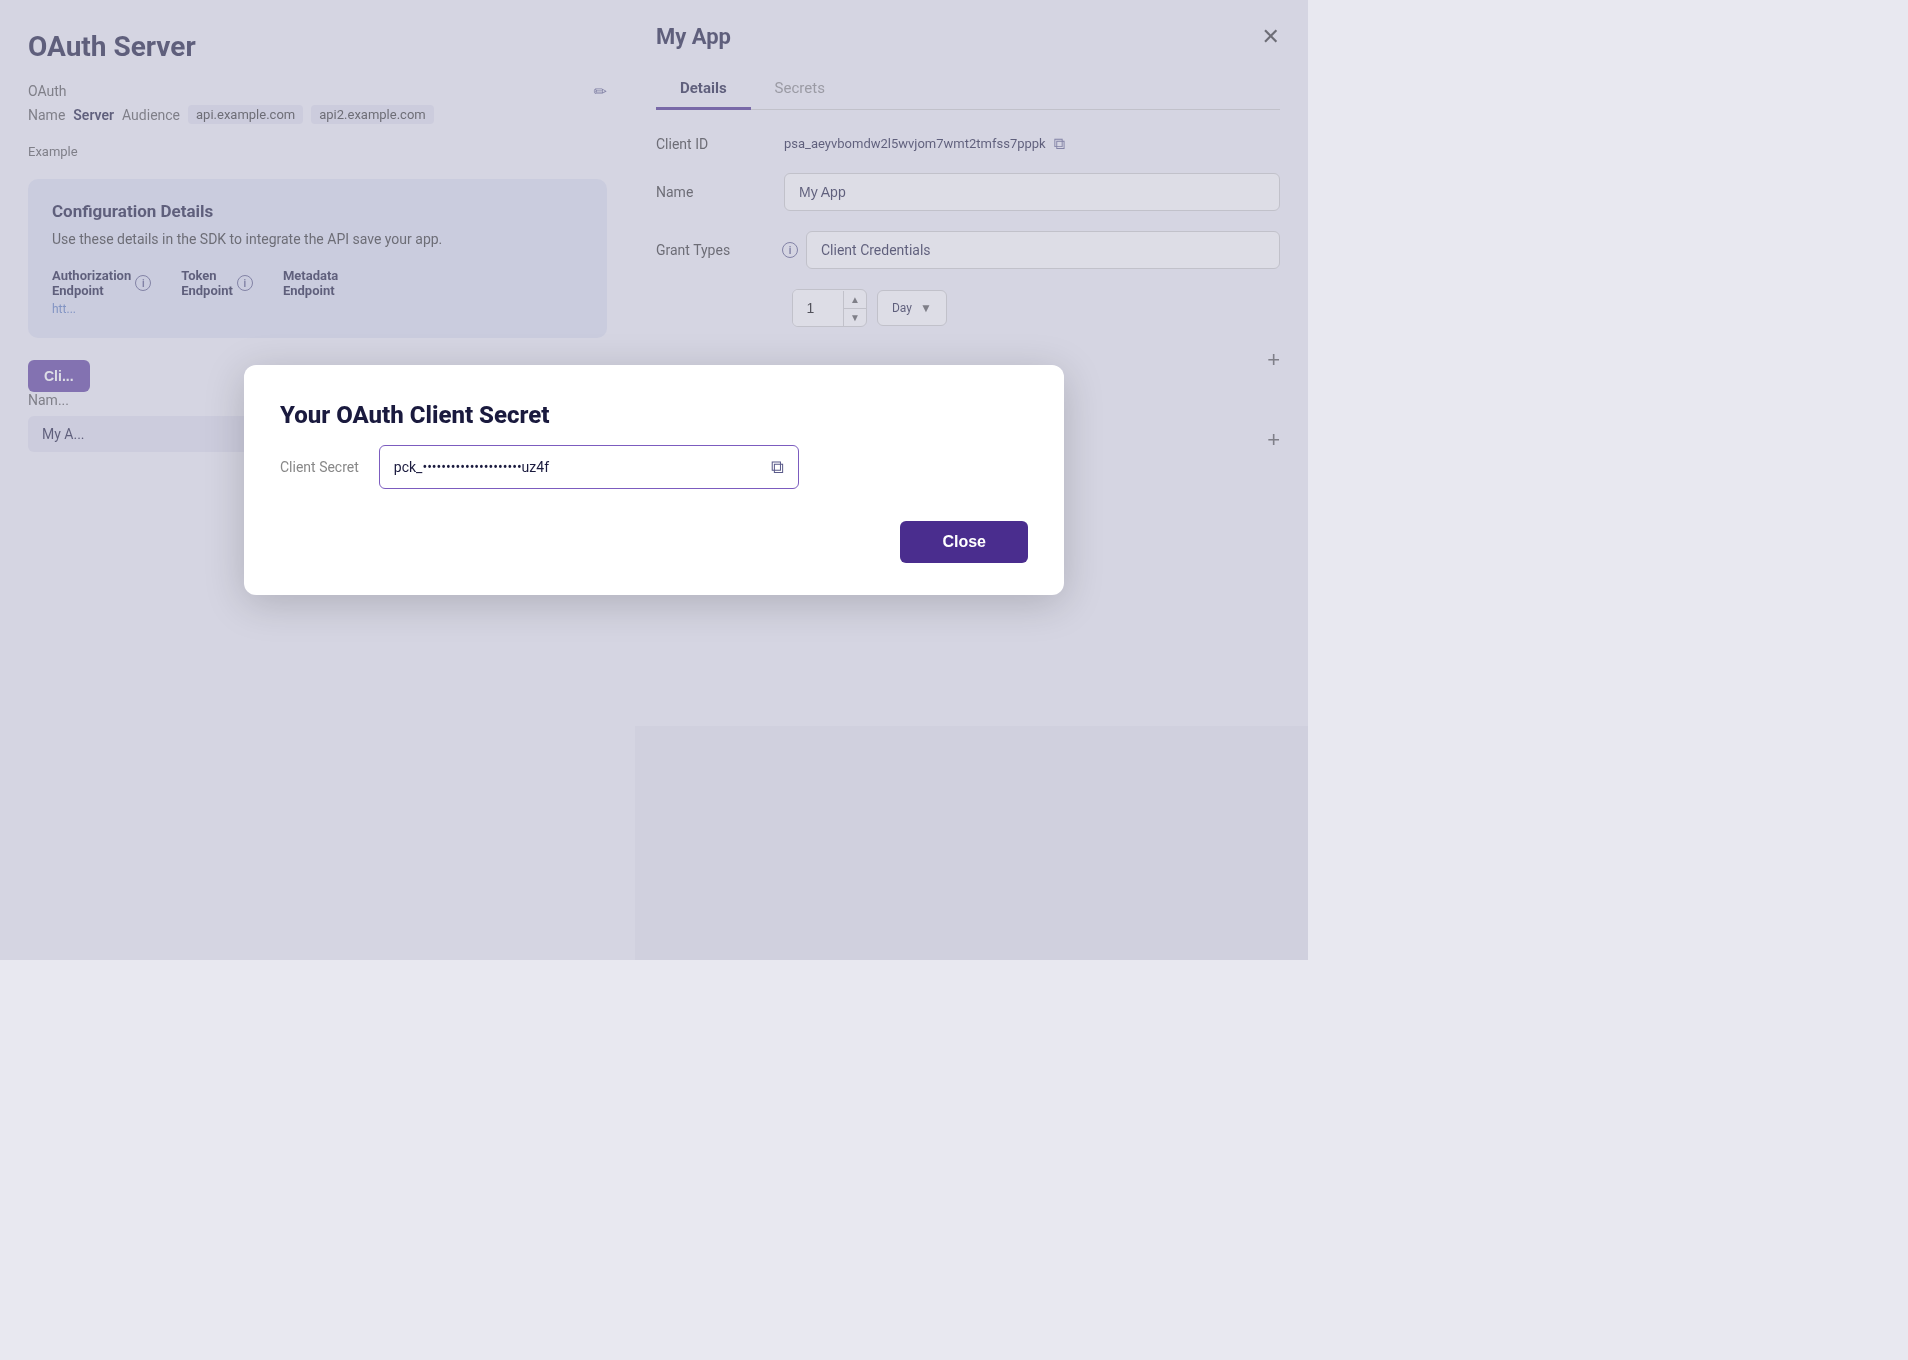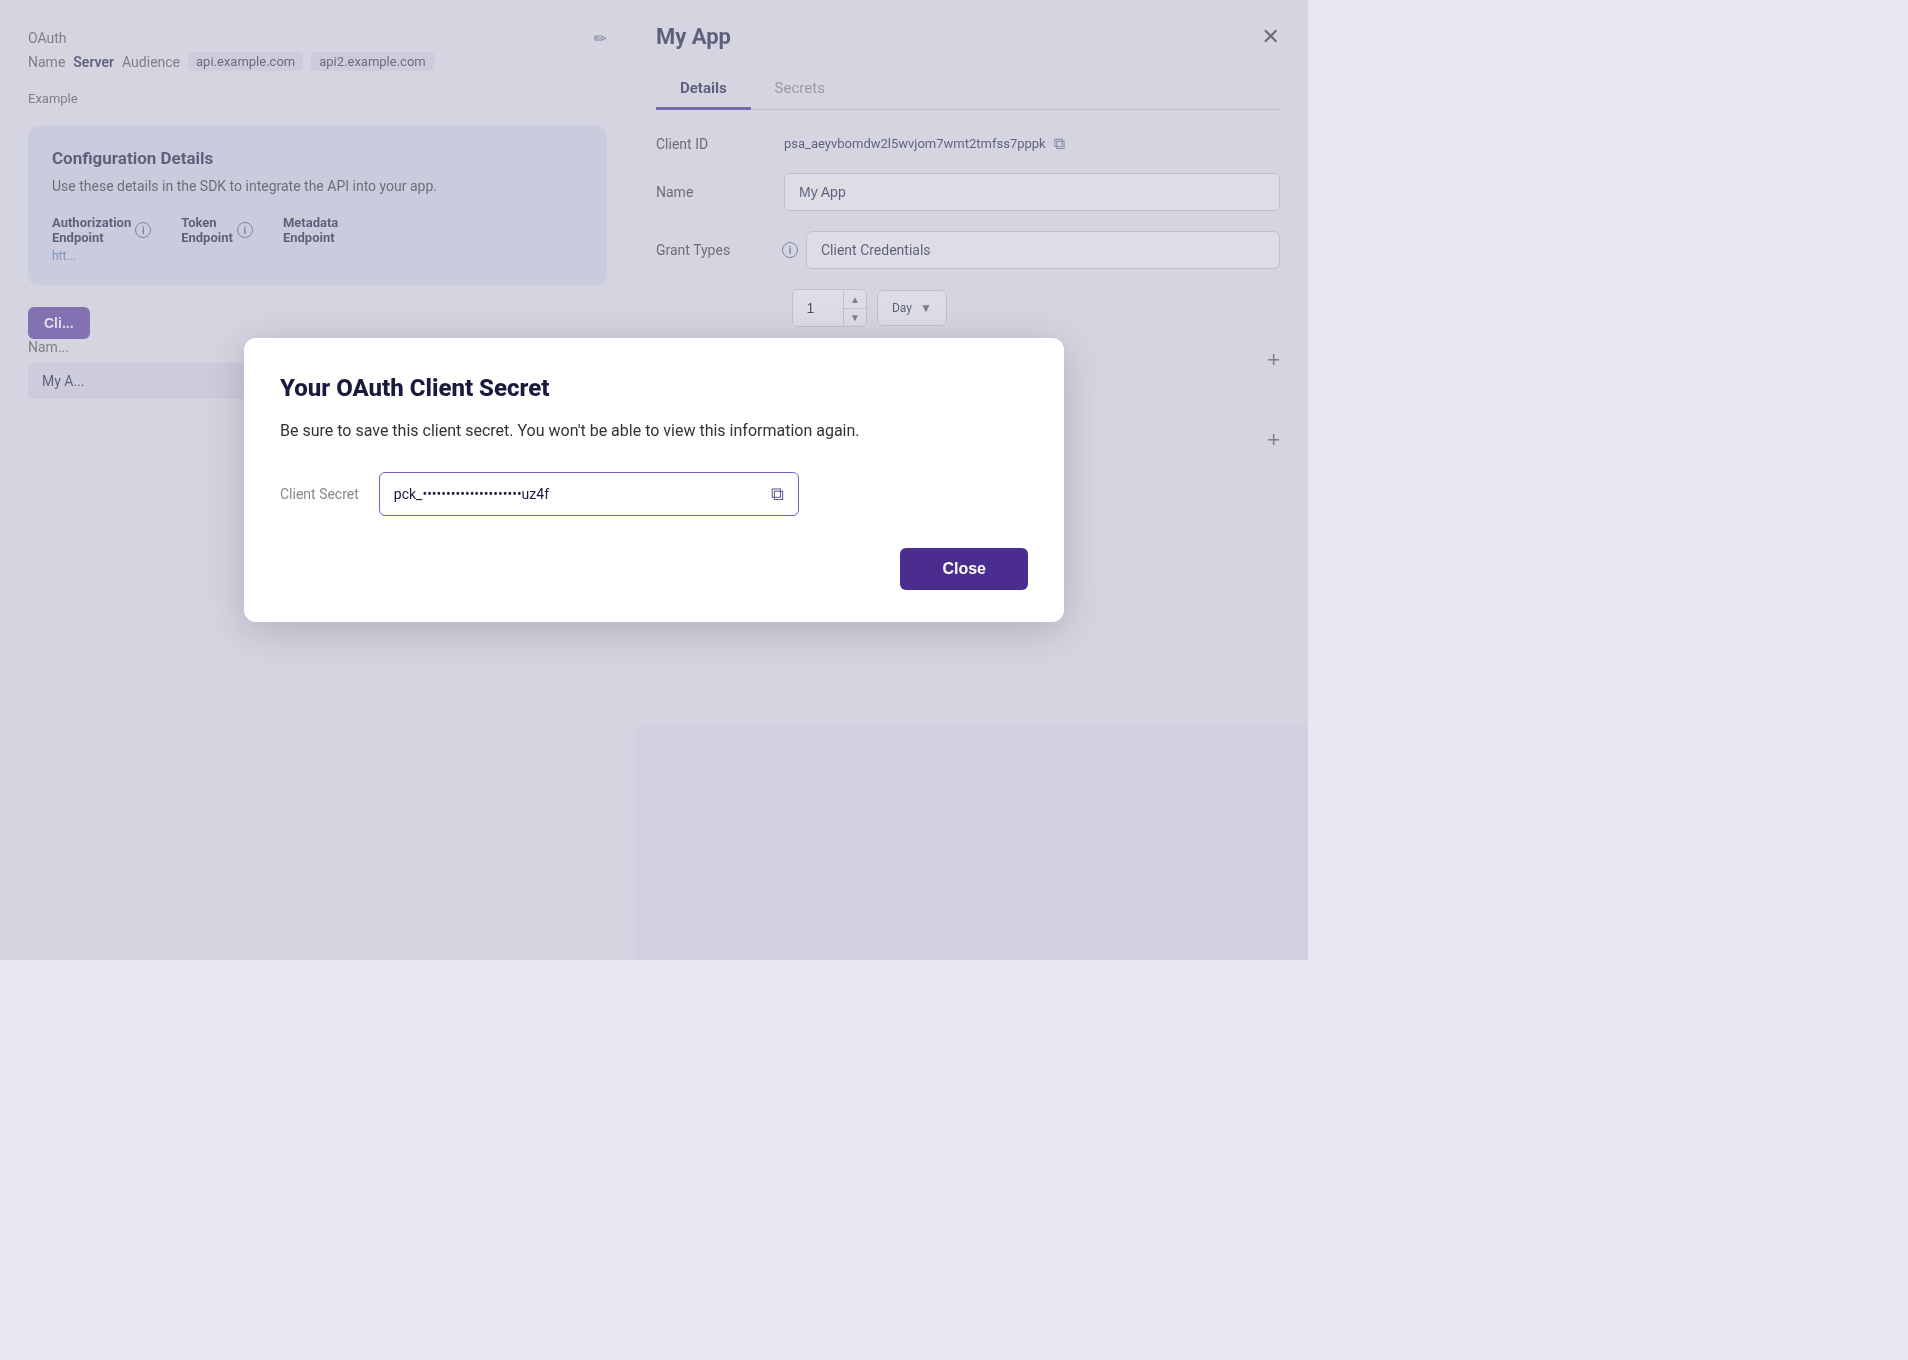--- a/index.html
+++ b/index.html
@@ -487,41 +487,42 @@
     .grant-label-with-info {
       display: flex;
       align-items: center;
       gap: 6px;
     }
   </style>
 </head>
 <body>
 
 <div class="left-panel">
+  <h1>OAuth Server</h1>
 
   <div class="breadcrumb-row">
     <span class="breadcrumb-item">OAuth</span>
     <button class="edit-icon-btn">✏</button>
   </div>
 
   <div class="tag-row">
     <span class="breadcrumb-item">Name</span>
     <span class="breadcrumb-item active">Server</span>
     <span class="breadcrumb-item">Audience</span>
     <span class="tag">api.example.com</span>
     <span class="tag">api2.example.com</span>
   </div>
 
   <div class="tag-row">
     <span class="sub-tag">Example</span>
   </div>
 
   <div class="config-card">
     <h2>Configuration Details</h2>
-    <p>Use these details in the SDK to integrate the API into your app.</p>
+    <p>Use these details in the SDK to integrate the API save your app.</p>
     <div class="endpoints-row">
       <div class="endpoint-col">
         <span class="endpoint-label">
           Authorization <br>Endpoint
           <span class="info-icon">i</span>
         </span>
         <span class="endpoint-url">htt...</span>
       </div>
       <div class="endpoint-col">
         <span class="endpoint-label">
@@ -612,21 +613,20 @@
 
   <div class="meta-row">
     <span class="meta-label">Updated at</span>
     <span class="meta-value">09/08/2024, 09:51 PM</span>
   </div>
 </div>
 
 <div class="bg-overlay">
   <div class="modal">
     <h2>Your OAuth Client Secret</h2>
-    <p class="modal-desc">Be sure to save this client secret. You won't be able to view this information again.</p>
 
     <div class="modal-secret-row">
       <span class="modal-secret-label">Client Secret</span>
       <div class="secret-input-box">
         <span class="secret-value">pck_•••••••••••••••••••••uz4f</span>
         <span class="secret-copy-icon">⧉</span>
       </div>
     </div>
 
     <div class="modal-actions">

